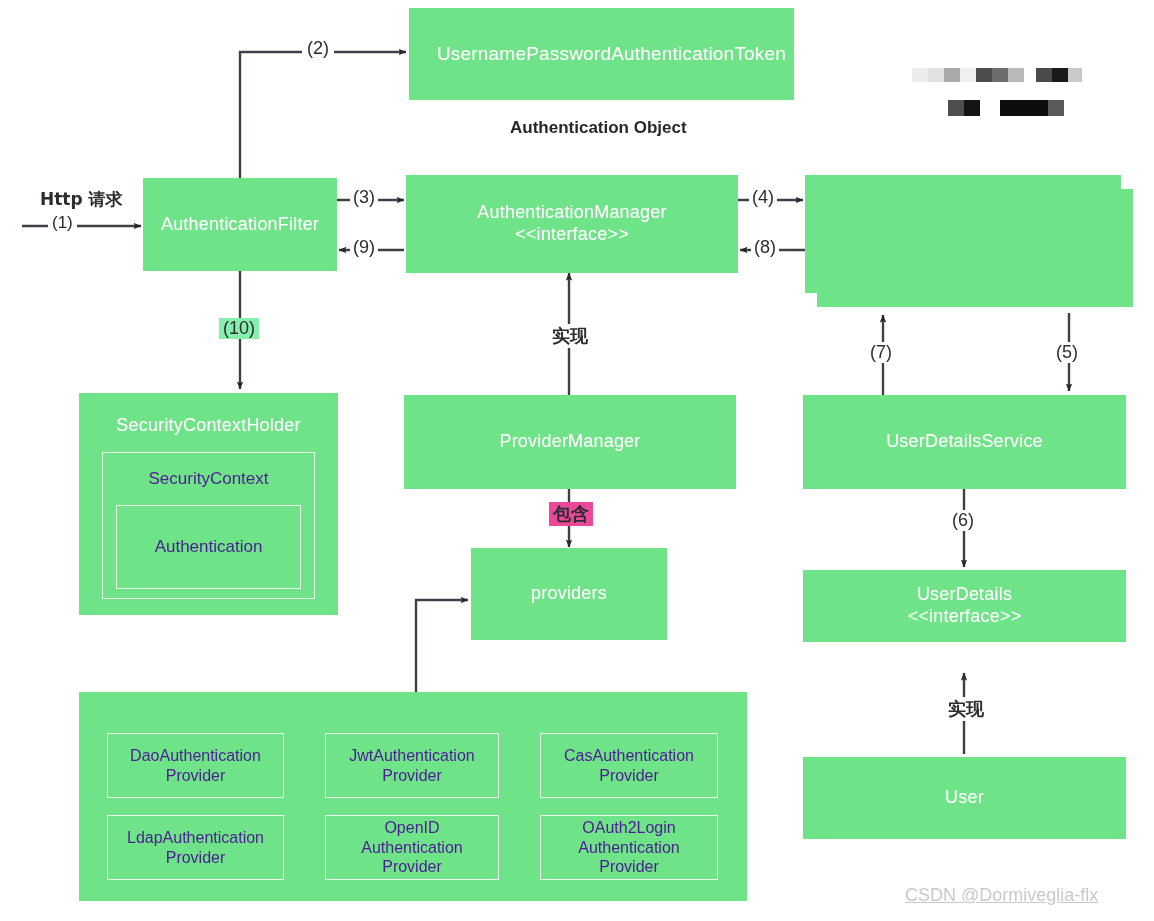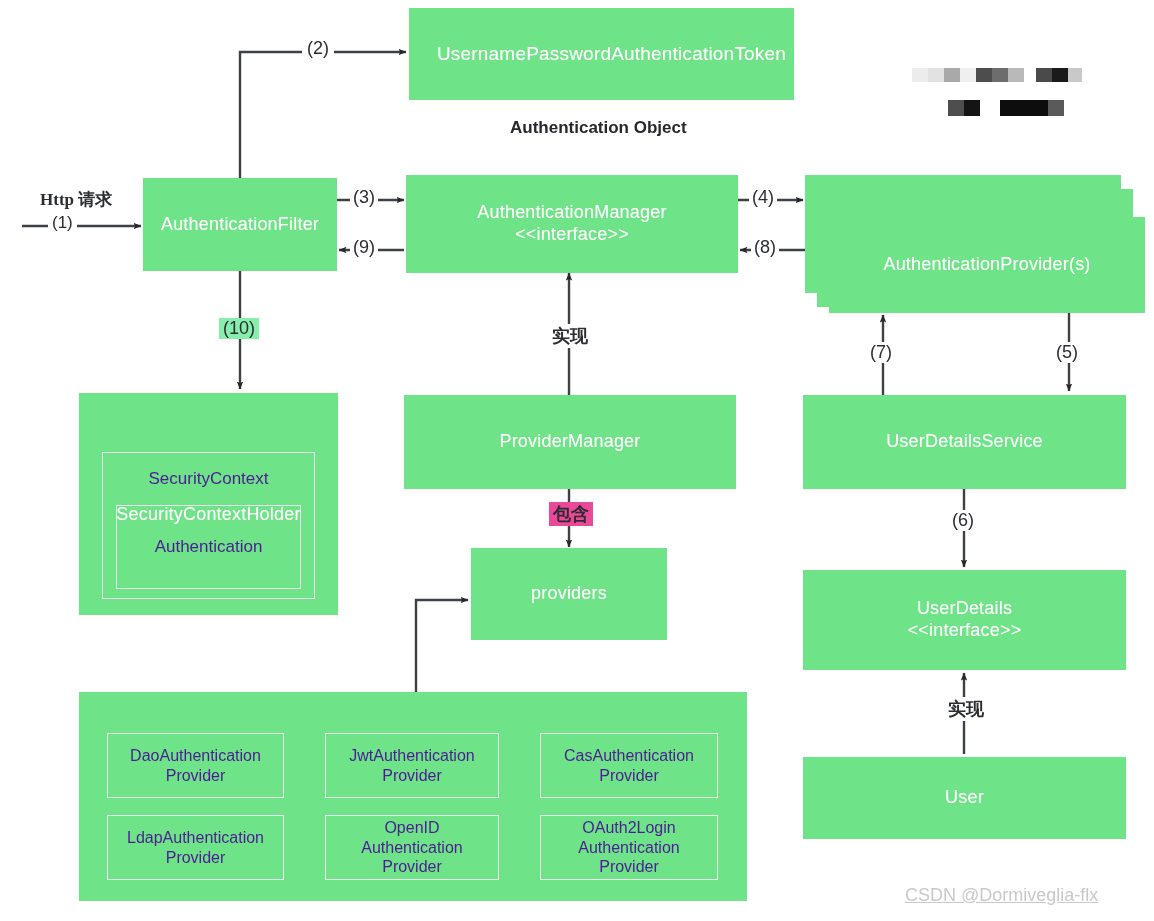--- a/index.html
+++ b/index.html
@@ -124,52 +124,49 @@
       <path d="M964,754 L964,673"></path>
     </g>
   </svg>
 
   <div class="node" style="left:409px; top:8px; width:385px; height:92px; font-size:19px;padding-left:20px;">
     <span>UsernamePasswordAuthenticationToken</span>
   </div>
 
   <div class="plainlabel" style="left:510px; top:118px; font-size:17px;">Authentication Object</div>
 
-  <div class="edgelabel cjk" style="left:40px; top:188px; font-size:17px;font-family:Liberation Serif, serif;">Http 请求</div>
+  <div class="edgelabel cjk" style="left:40px; top:188px; font-size:17px;">Http 请求</div>
   <div class="edgelabel" style="left:48px; top:213px; font-size:17px; background:#fff; padding:0 4px;">(1)</div>
 
   <div class="node" style="left:143px; top:178px; width:194px; height:93px; font-size:18px;">
     <span>AuthenticationFilter</span>
   </div>
 
   <div class="node" style="left:406px; top:175px; width:332px; height:98px; font-size:18px;">
     <span>AuthenticationManager</span>
     <span class="sub">&lt;&lt;interface&gt;&gt;</span>
   </div>
 
   <div class="node" style="left:805px; top:175px; width:316px; height:118px;"></div>
   <div class="node" style="left:817px; top:189px; width:316px; height:118px;"></div>
-  <div class="node" style="left:829px; top:217px; width:316px; height:96px; font-size:18px;">
-    <span>AuthenticationProvider(s)</span>
-  </div>
 
   <div class="edgelabel" style="left:302px; top:38px; font-size:18px; background:#fff; padding:0 5px;">(2)</div>
   <div class="edgelabel" style="left:350px; top:187px; font-size:18px; background:#fff; padding:0 3px;">(3)</div>
   <div class="edgelabel" style="left:350px; top:237px; font-size:18px; background:#fff; padding:0 3px;">(9)</div>
   <div class="edgelabel" style="left:749px; top:187px; font-size:18px; background:#fff; padding:0 3px;">(4)</div>
   <div class="edgelabel" style="left:751px; top:237px; font-size:18px; background:#fff; padding:0 3px;">(8)</div>
   <div class="edgelabel" style="left:219px; top:318px; font-size:18px; background:#86efac; padding:0 4px;">(10)</div>
   <div class="edgelabel" style="left:866px; top:342px; font-size:18px; background:#fff; padding:0 4px;">(7)</div>
   <div class="edgelabel" style="left:1052px; top:342px; font-size:18px; background:#fff; padding:0 4px;">(5)</div>
   <div class="edgelabel" style="left:948px; top:510px; font-size:18px; background:#fff; padding:0 4px;">(6)</div>
   <div class="edgelabel cjk" style="left:548px; top:324px; font-size:18px; background:#fff; padding:0 4px;">实现</div>
   <div class="edgelabel cjk" style="left:549px; top:502px; font-size:18px; background:#ec4899; padding:0 4px;">包含</div>
   <div class="edgelabel cjk" style="left:944px; top:697px; font-size:18px; background:#fff; padding:0 4px;">实现</div>
 
-  <div class="node" style="left:79px; top:393px; width:259px; height:222px; justify-content:center; padding-top:22px; font-size:18px;">
+  <div class="node" style="left:79px; top:393px; width:259px; height:222px; justify-content:flex-start; padding-top:22px; font-size:18px;">
     <span>SecurityContextHolder</span>
   </div>
   <div class="subbox" style="left:102px; top:452px; width:213px; height:147px; align-items:flex-start; padding-top:16px; font-size:17px;">
     <span>SecurityContext</span>
   </div>
   <div class="subbox" style="left:116px; top:505px; width:185px; height:84px; font-size:17px;">
     <span>Authentication</span>
   </div>
 
   <div class="node" style="left:404px; top:395px; width:332px; height:94px; font-size:18px;">
@@ -177,21 +174,21 @@
   </div>
 
   <div class="node" style="left:471px; top:548px; width:196px; height:92px; font-size:18px;">
     <span>providers</span>
   </div>
 
   <div class="node" style="left:803px; top:395px; width:323px; height:94px; font-size:18px;">
     <span>UserDetailsService</span>
   </div>
 
-  <div class="node" style="left:803px; top:570px; width:323px; height:100px; font-size:18px;">
+  <div class="node" style="left:803px; top:570px; width:323px; height:72px; font-size:18px;">
     <span>UserDetails</span>
     <span class="sub">&lt;&lt;interface&gt;&gt;</span>
   </div>
 
   <div class="node" style="left:803px; top:757px; width:323px; height:82px; font-size:18px;">
     <span>User</span>
   </div>
 
   <div class="node" style="left:79px; top:692px; width:668px; height:209px; justify-content:flex-start;"></div>
 

